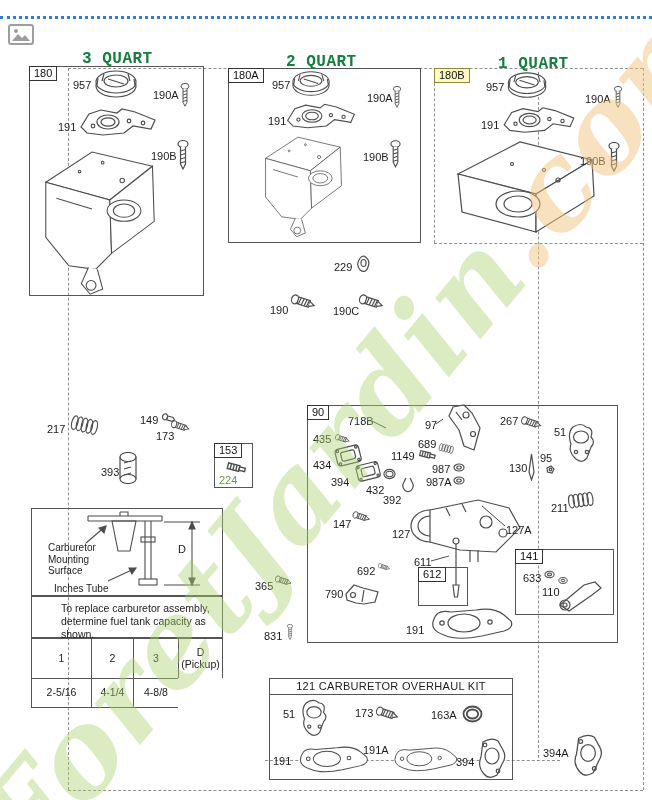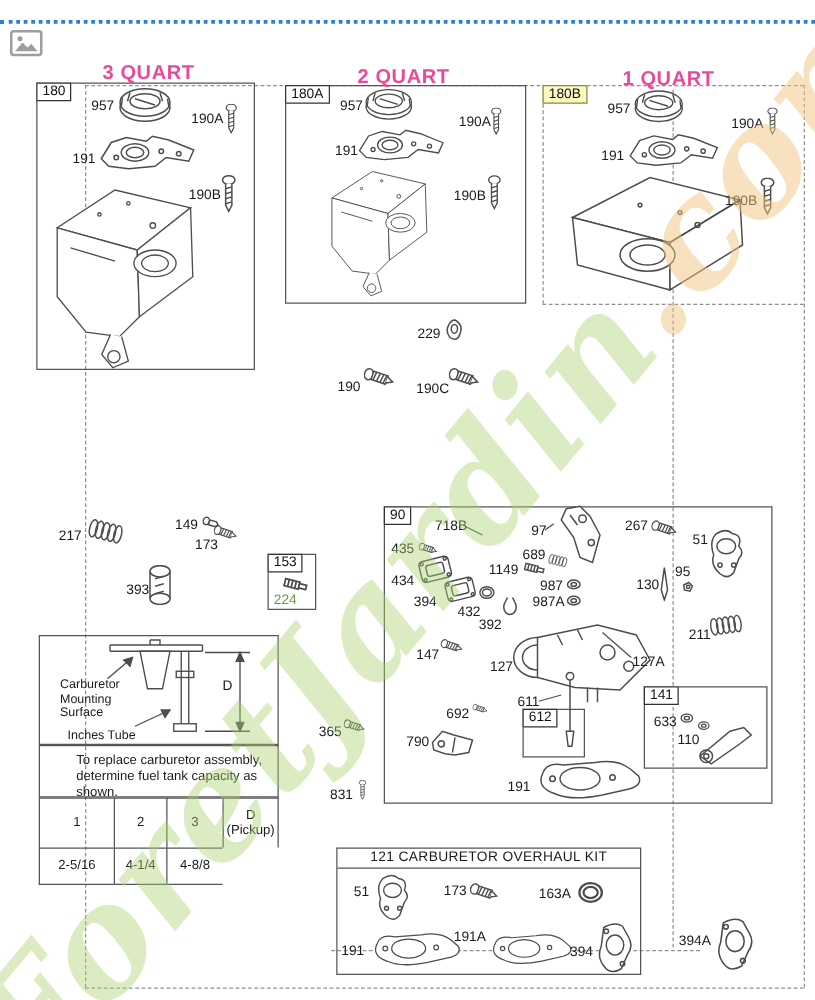--- a/index.html
+++ b/index.html
@@ -1,19 +1,19 @@
 <!DOCTYPE html>
 <html><head>
 <meta charset="utf-8">
 <style>
   *{margin:0;padding:0;box-sizing:border-box}
   html,body{width:652px;height:800px}
   body{position:relative;background:#fff;font-family:"Liberation Sans",sans-serif;overflow:hidden;color:#1c1c1c}
   .lbl{position:absolute;font-size:11px;line-height:12px;color:#1c1c1c;white-space:nowrap;z-index:4}
-  .title{position:absolute;font-family:Liberation Sans, sans-serif;font-weight:bold;font-size:16px;letter-spacing:.5px;color:#ec4899;z-index:4;white-space:nowrap}
+  .title{position:absolute;font-family:Liberation Mono, monospace;font-weight:bold;font-size:16px;letter-spacing:.5px;color:#15803d;z-index:4;white-space:nowrap}
   .refbox{position:absolute;border:1px solid #333;background:#fff;font-size:11px;line-height:13px;padding:0 4px;color:#111;z-index:5;white-space:nowrap}
   .solidbox{position:absolute;border:1.5px solid #555;background:transparent;z-index:2}
   .dash-v{position:absolute;width:0;border-left:1px dashed #909090;z-index:1}
   .dash-h{position:absolute;height:0;border-top:1px dashed #909090;z-index:1}
   svg.part{position:absolute;z-index:3;overflow:visible}
   #defs-svg symbol *{stroke:#4d4d4d;stroke-width:1.2}
   #defs-svg symbol :not([fill]){fill:none}
   .blue-rule{position:absolute;left:0;top:16px;width:652px;height:0;border-top:3px dotted #2f7ce0;z-index:7}
   .imgicon{position:absolute;left:8px;top:24px;width:26px;height:21px;border:2px solid #9e9e9e;border-radius:3px;z-index:7;background:#fff}
   .wm{position:absolute;left:-195px;top:325px;width:1100px;height:200px;transform:rotate(-50deg);z-index:6;

